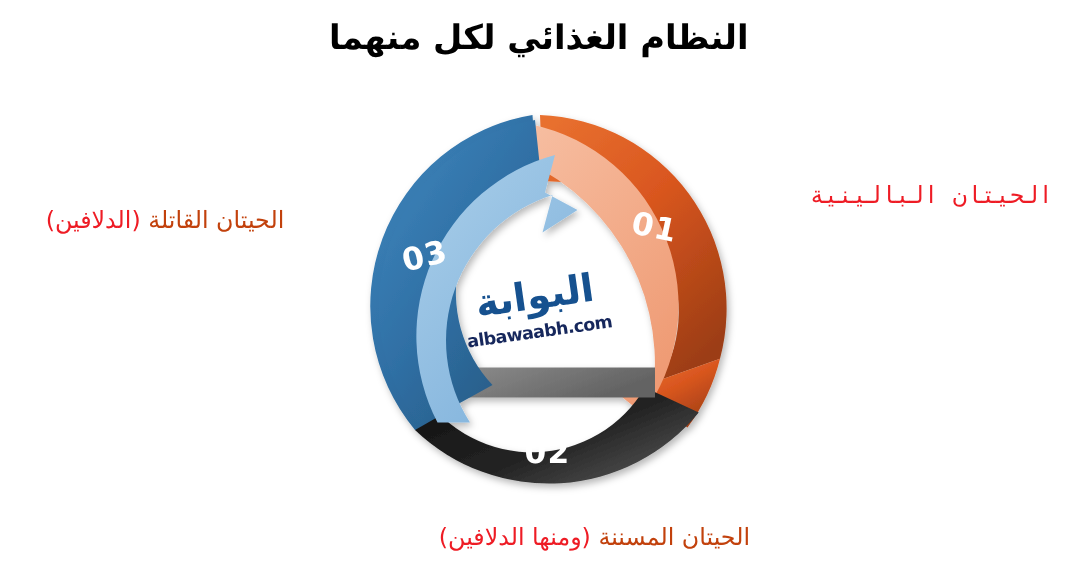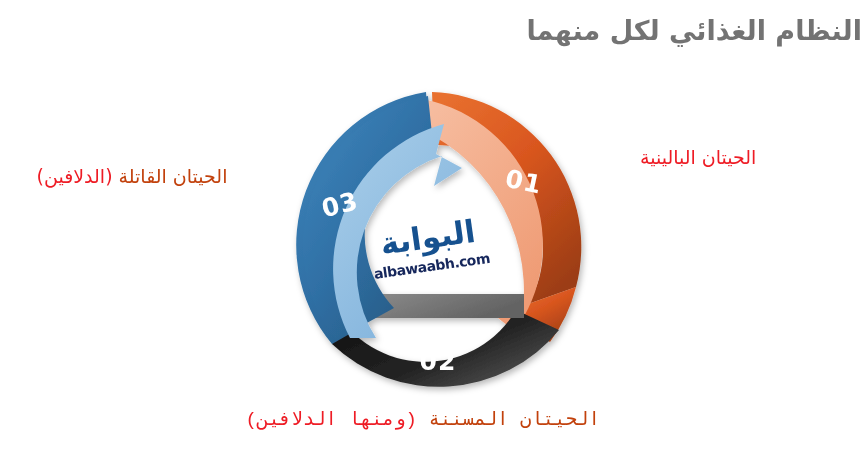--- a/index.html
+++ b/index.html
@@ -15,57 +15,58 @@
     overflow: hidden;
     font-family: "DejaVu Sans", "Liberation Sans", sans-serif;
     background: #ffffff;
   }
 
   #page-title {
     position: absolute;
     left: 0;
     top: 14px;
     width: 862px;
+    text-align: center;
     font-size: 27px;
     font-weight: bold;
-    color: #737373;
+    color: #000000;
     direction: rtl;
     letter-spacing: 0px;
     line-height: 1.25;
   }
 
   .side-label {
     position: absolute;
     direction: rtl;
     font-size: 19px;
     font-weight: normal;
     white-space: nowrap;
     line-height: 1.3;
   }
   .lbl-red   { color: #ee1c25; }
   .lbl-navy  { color: #c2410c; }
 
   #label-right {
     left: 640px;
     top: 145px;
     width: 210px;
-    text-align: left;
+    text-align: center;
+    font-family: Liberation Mono, monospace;
   }
   #label-left {
     left: 12px;
     top: 164px;
     width: 240px;
     text-align: center;
   }
   #label-bottom {
     left: 250px;
-    top: 408px;
+    top: 418px;
     width: 350px;
-    text-align: left;
-    font-family: Liberation Mono, monospace;
+    text-align: right;
   }
 
   #diagram-wrap {
     position: absolute;
     left: 276px;
     top: 82px;
     width: 330px;
     height: 330px;
   }
   #diagram-svg {

